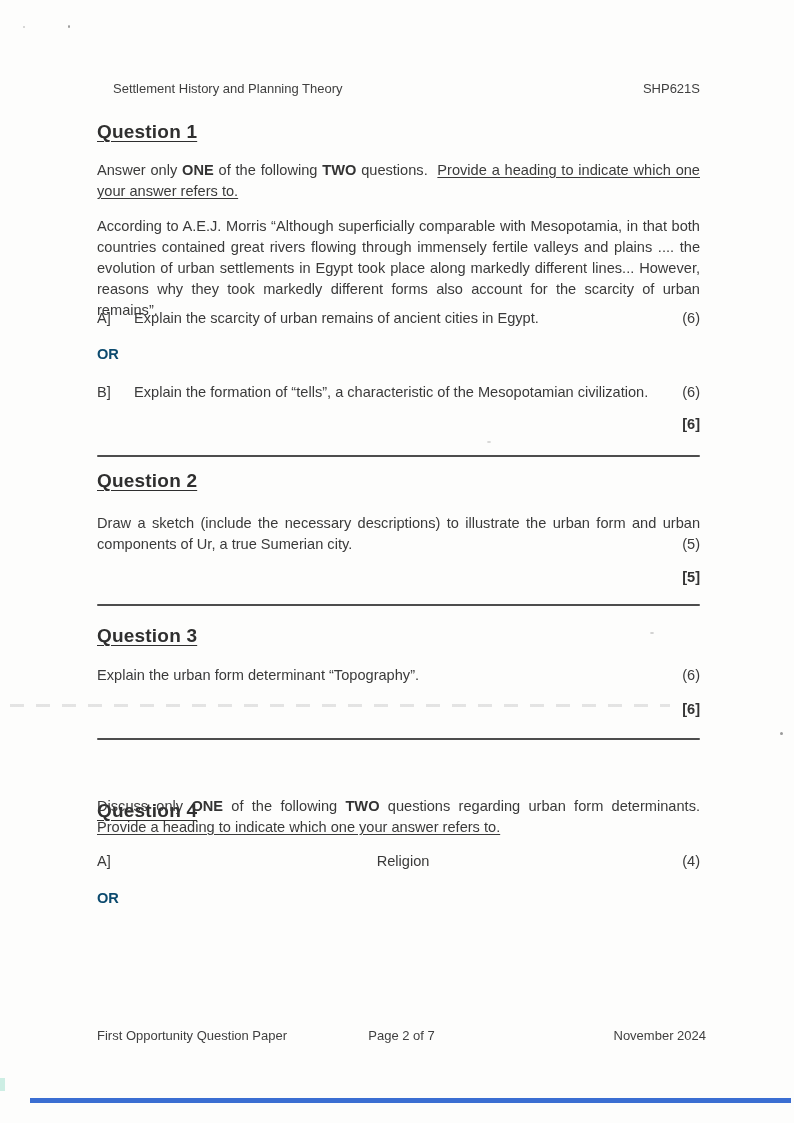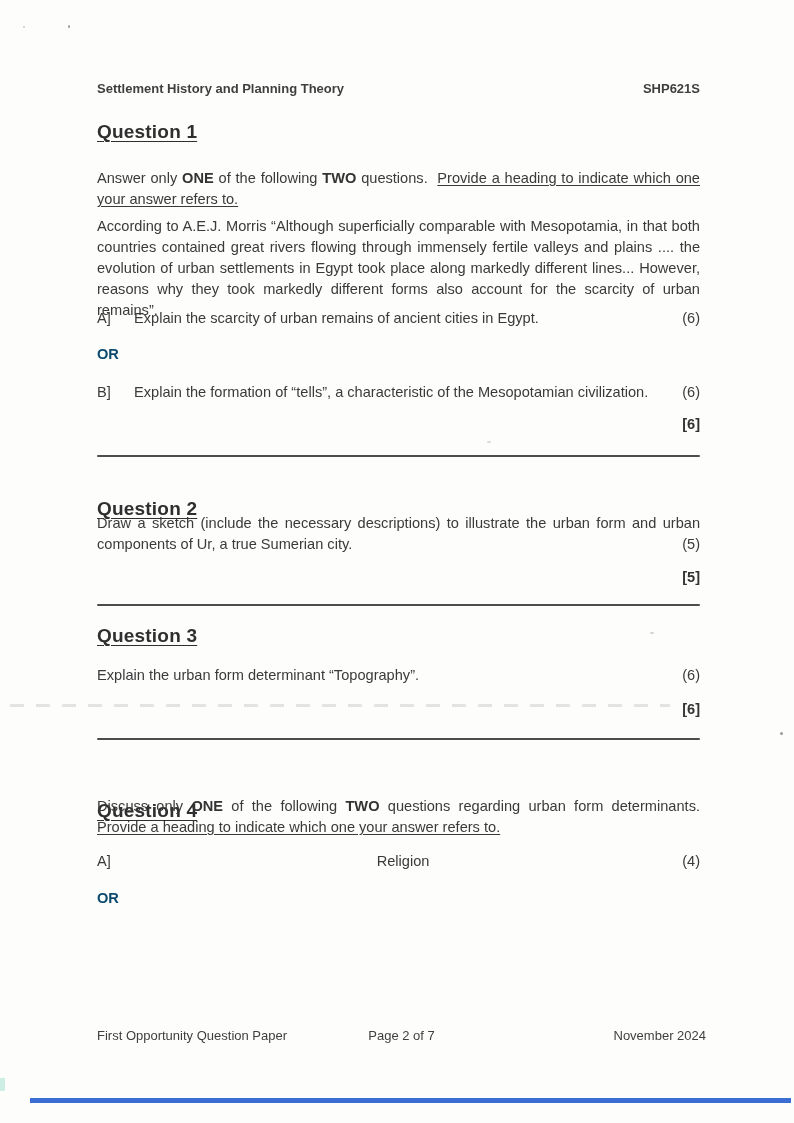--- a/index.html
+++ b/index.html
@@ -44,28 +44,28 @@
   }
   .speck{background:#9a9a9a;border-radius:50%;}
   .teal-speck{background:#cdeee4;}
   .blue-line{background:#3b6ed2;}
 </style>
 </head>
 <body>
 
 <div class="page">
 
-  <div class="abs header-row meta" style="top:81px;left:97px;right:94px;font-weight:bold;">
+  <div class="abs header-row meta" style="top:81px;left:113px;right:94px;">
     <span>Settlement History and Planning Theory</span>
     <span>SHP621S</span>
   </div>
 
   <div class="abs content-l qhead" style="top:121px;">Question 1</div>
 
-  <div class="abs content-l content-w para" style="top:160px;margin-top:8px;"><span>Answer only </span><span class="b">ONE</span><span> of the following </span><span class="b">TWO</span><span> questions.&nbsp; </span><span class="u">Provide a heading to indicate which one your answer refers to.</span></div>
+  <div class="abs content-l content-w para" style="top:160px;"><span>Answer only </span><span class="b">ONE</span><span> of the following </span><span class="b">TWO</span><span> questions.&nbsp; </span><span class="u">Provide a heading to indicate which one your answer refers to.</span></div>
 
   <div class="abs content-l content-w para" style="top:216px;">According to A.E.J. Morris “Although superficially comparable with Mesopotamia, in that both countries contained great rivers flowing through immensely fertile valleys and plains .... the evolution of urban settlements in Egypt took place along markedly different lines... However, reasons why they took markedly different forms also account for the scarcity of urban remains”.</div>
 
   <div class="abs content-l content-w item" style="top:309px;">
     <span class="lbl">A]</span>
     <span class="txt" style="text-align:left;">Explain the scarcity of urban remains of ancient cities in Egypt.</span>
     <span class="mk">(6)</span>
   </div>
 
   <div class="abs content-l or" style="top:346px;">OR</div>
@@ -73,21 +73,21 @@
   <div class="abs content-l content-w item" style="top:383px;">
     <span class="lbl">B]</span>
     <span class="txt" style="text-align:left;">Explain the formation of “tells”, a characteristic of the Mesopotamian civilization.</span>
     <span class="mk">(6)</span>
   </div>
 
   <div class="abs content-l content-w total" style="top:416px;">[6]</div>
 
   <div class="abs content-l content-w rule" style="top:455px;"></div>
 
-  <div class="abs content-l qhead" style="top:498px;text-align:right;">Question 2</div>
+  <div class="abs content-l qhead" style="top:470px;text-align:right;">Question 2</div>
 
   <div class="abs content-l content-w para" style="top:513px;">
     <span>Draw a sketch (include the necessary descriptions) to illustrate the urban form and urban components of Ur, a true Sumerian city.</span>
     <span class="marks-inline">(5)</span>
   </div>
 
   <div class="abs content-l content-w total" style="top:569px;">[5]</div>
 
   <div class="abs content-l content-w rule" style="top:604px;"></div>
 

